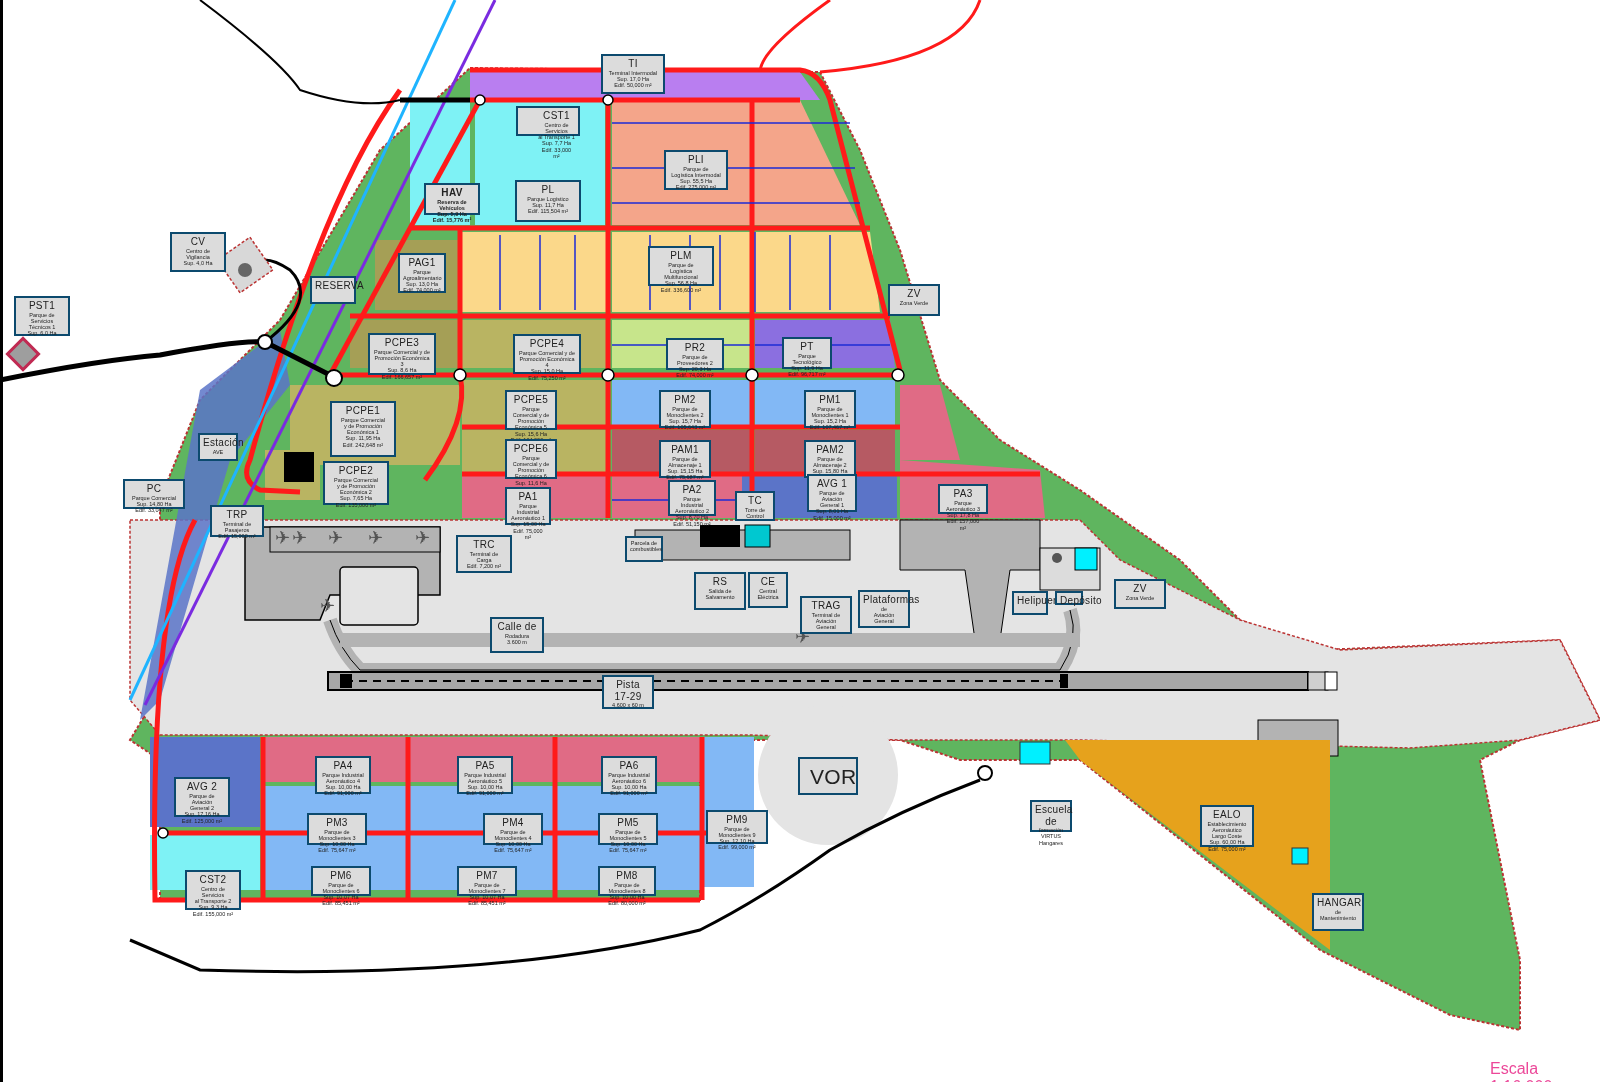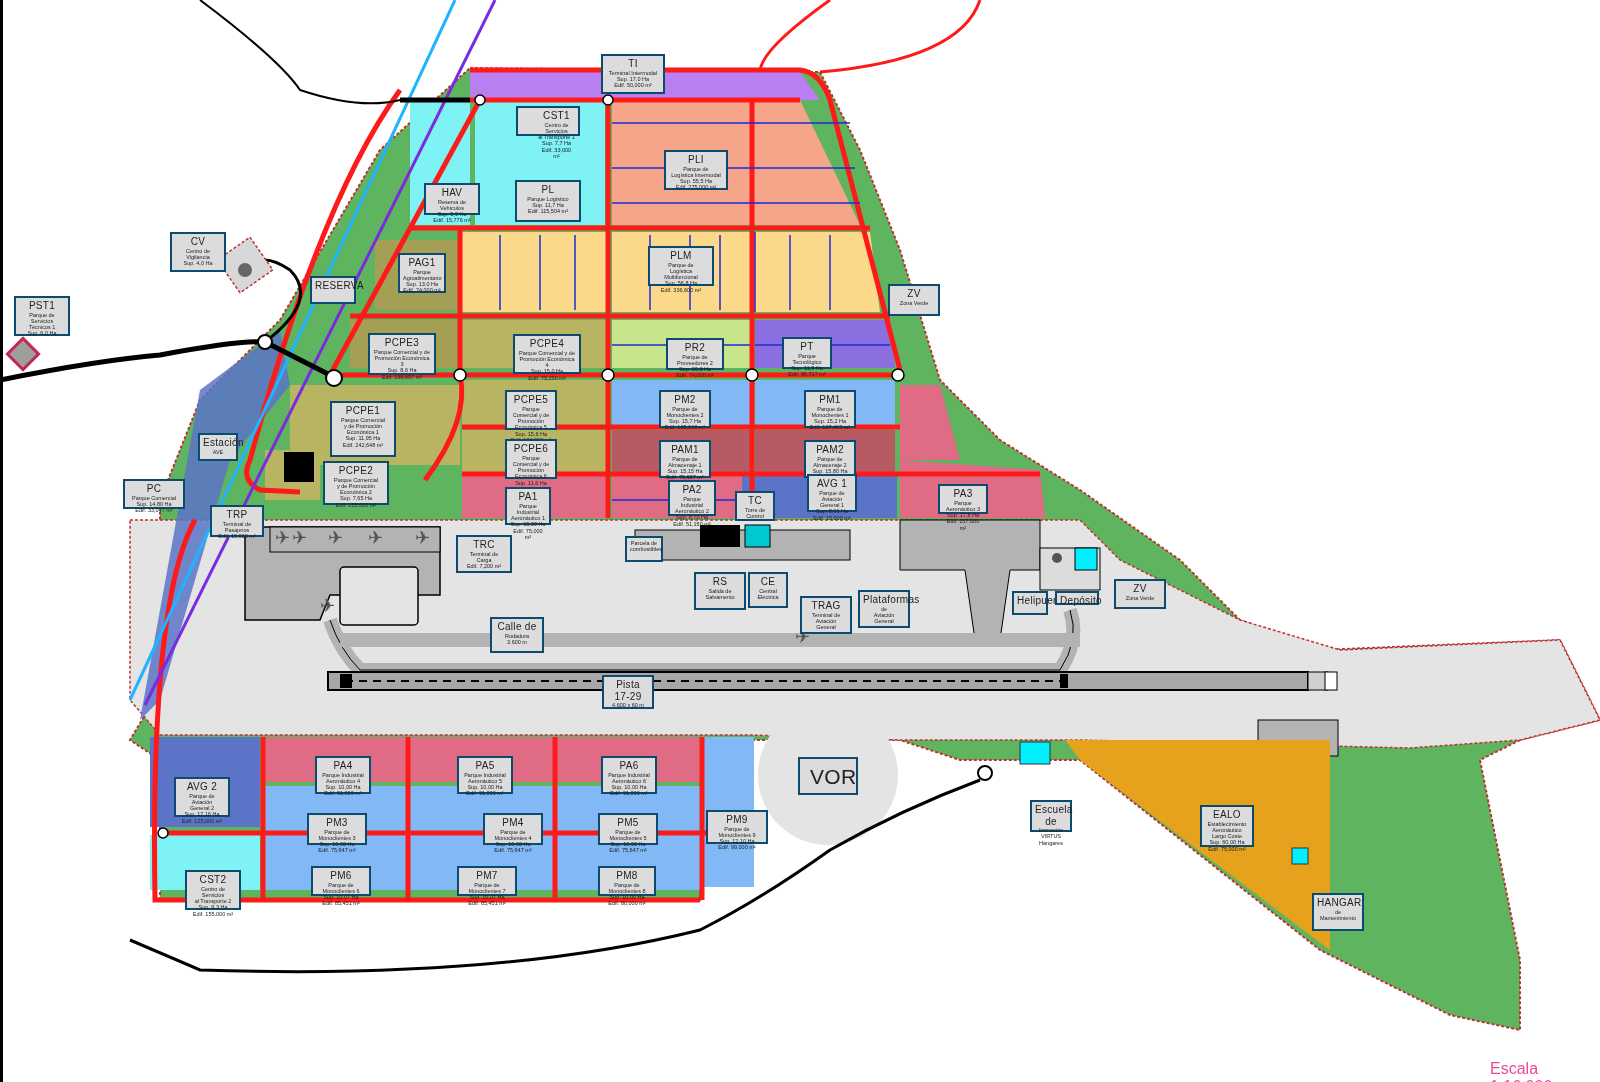--- a/index.html
+++ b/index.html
@@ -202,21 +202,21 @@
       <span class="line">Sup. 7,7 Ha</span>
       <span class="line">Edif. 33,000 m²</span>
     </div>
     <div class="lbl" style="left: 664px; top: 150px; width: 64px; height: 40px;">
       <span class="code">PLI</span>
       <span class="line">Parque de</span>
       <span class="line">Logística Intermodal</span>
       <span class="line">Sup. 55,5 Ha</span>
       <span class="line">Edif. 275,000 m²</span>
     </div>
-    <div class="lbl" style="left: 424px; top: 183px; width: 56px; height: 32px;">
+    <div class="lbl" style="left: 424px; top: 183px; width: 56px; height: 32px; font-weight: bold;">
       <span class="code">HAV</span>
       <span class="line">Reserva de Vehículos</span>
       <span class="line">Sup. 5,9 Ha</span>
       <span class="line">Edif. 15,776 m²</span>
     </div>
     <div class="lbl" style="left: 515px; top: 180px; width: 66px; height: 42px;">
       <span class="code">PL</span>
       <span class="line">Parque Logístico</span>
       <span class="line">Sup. 11,7 Ha</span>
       <span class="line">Edif. 115,504 m²</span>
@@ -409,21 +409,21 @@
     </div>
     <div class="lbl" style="left: 858px; top: 590px; width: 52px; height: 38px;">
       <span class="code">Plataformas</span>
       <span class="line">de</span>
       <span class="line">Aviación</span>
       <span class="line">General</span>
     </div>
     <div class="lbl" style="left: 1012px; top: 591px; width: 36px; height: 24px;">
       <span class="code">Helipuerto</span>
     </div>
-    <div class="lbl" style="left: 1055px; top: 591px; width: 44px; height: 14px;">
+    <div class="lbl" style="left: 1055px; top: 591px; width: 28px; height: 14px;">
       <span class="code">Depósito</span>
     </div>
     <div class="lbl" style="left: 1114px; top: 579px; width: 52px; height: 30px;">
       <span class="code">ZV</span>
       <span class="line">Zona Verde</span>
     </div>
     <div class="lbl" style="left: 490px; top: 617px; width: 54px; height: 36px;">
       <span class="code">Calle de</span>
       <span class="line">Rodadura</span>
       <span class="line">3.600 m</span>

